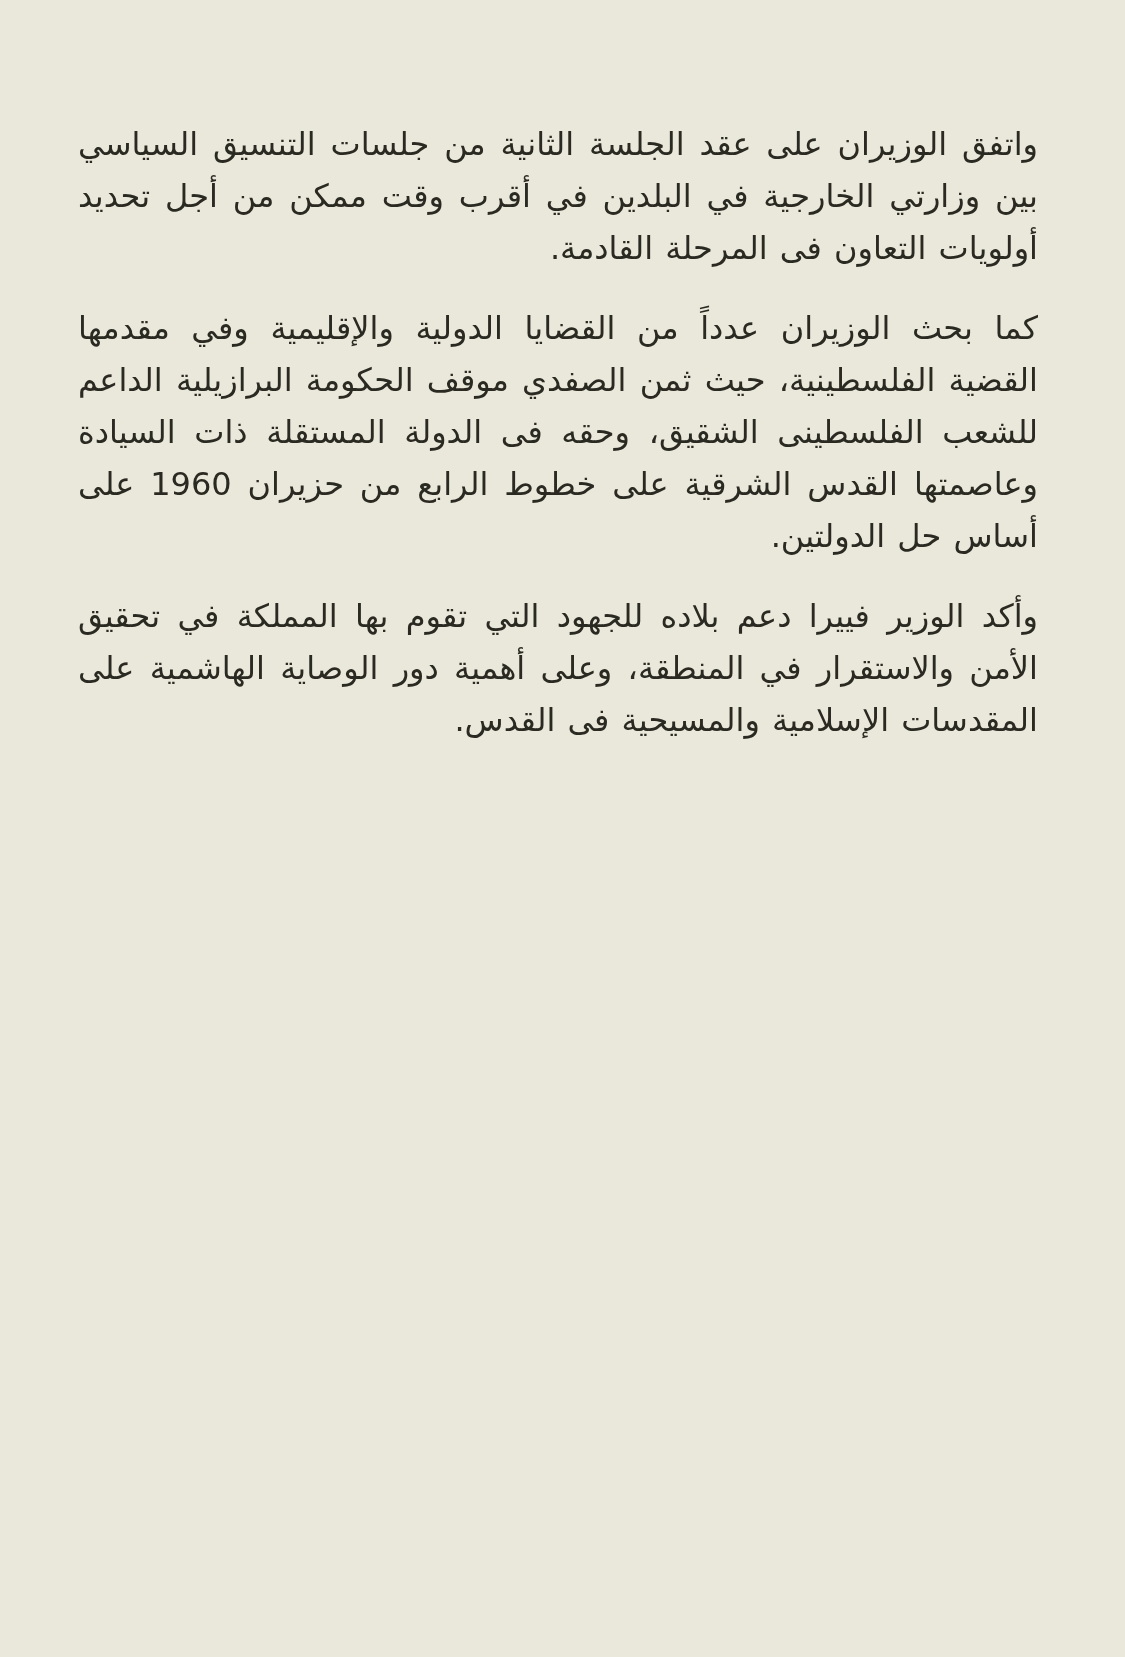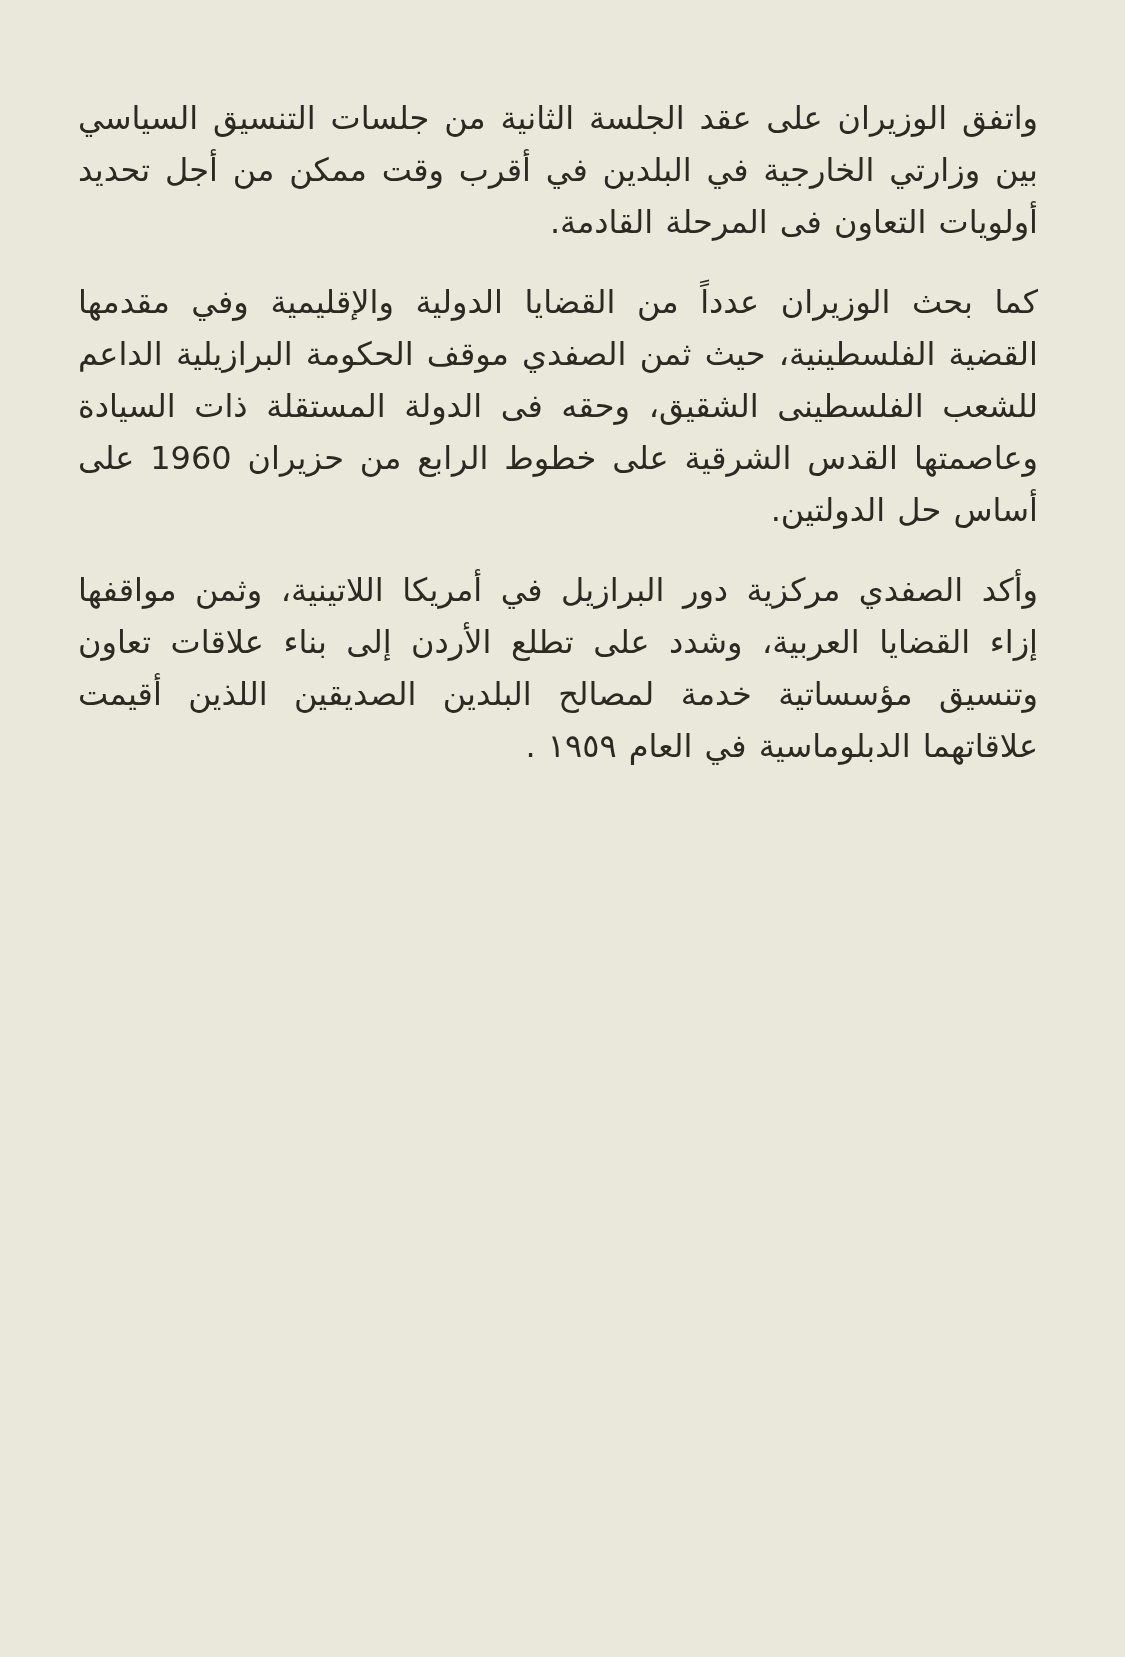--- a/index.html
+++ b/index.html
@@ -13,21 +13,21 @@
     font-family: "DejaVu Sans", sans-serif;
     color: #2b2a22;
     overflow: hidden;
   }
   .page {
     position: relative;
     width: 1125px;
     height: 1657px;
     background: #eae8db;
     box-sizing: border-box;
-    padding: 92px 84px 60px 78px;
+    padding: 118px 84px 60px 78px;
   }
   .doc-body {
     direction: rtl;
     unicode-bidi: embed;
     width: 960px;
     text-align: justify;
     text-justify: inter-word;
   }
   .doc-body p {
     margin: 0 0 28px 0;
@@ -41,15 +41,15 @@
     margin-bottom: 0;
   }
 </style>
 </head>
 <body>
 
 <div class="page">
   <div class="doc-body" dir="rtl">
     <p>واتفق الوزيران على عقد الجلسة الثانية من جلسات التنسيق السياسي بين وزارتي الخارجية في البلدين في أقرب وقت ممكن من أجل تحديد أولويات التعاون فى المرحلة القادمة.</p>
     <p>كما بحث الوزيران عدداً من القضايا الدولية والإقليمية وفي مقدمها القضية الفلسطينية، حيث ثمن الصفدي موقف الحكومة البرازيلية الداعم للشعب الفلسطينى الشقيق، وحقه فى الدولة المستقلة ذات السيادة وعاصمتها القدس الشرقية على خطوط الرابع من حزيران 1960 على أساس حل الدولتين.</p>
-    <p>وأكد الصفدي مركزية دور البرازيل في أمريكا اللاتينية، وثمن مواقفها إزاء القضايا العربية، وشدد على تطلع الأردن إلى بناء علاقات تعاون وتنسيق مؤسساتية خدمة لمصالح البلدين الصديقين اللذين أقيمت علاقاتهما الدبلوماسية في العام ١٩٥٩ .</p>
+    <p>وأكد الوزير فييرا دعم بلاده للجهود التي تقوم بها المملكة في تحقيق الأمن والاستقرار في المنطقة، وعلى أهمية دور الوصاية الهاشمية على المقدسات الإسلامية والمسيحية فى القدس.</p>
   </div>
 </div>
 
 </body></html>

